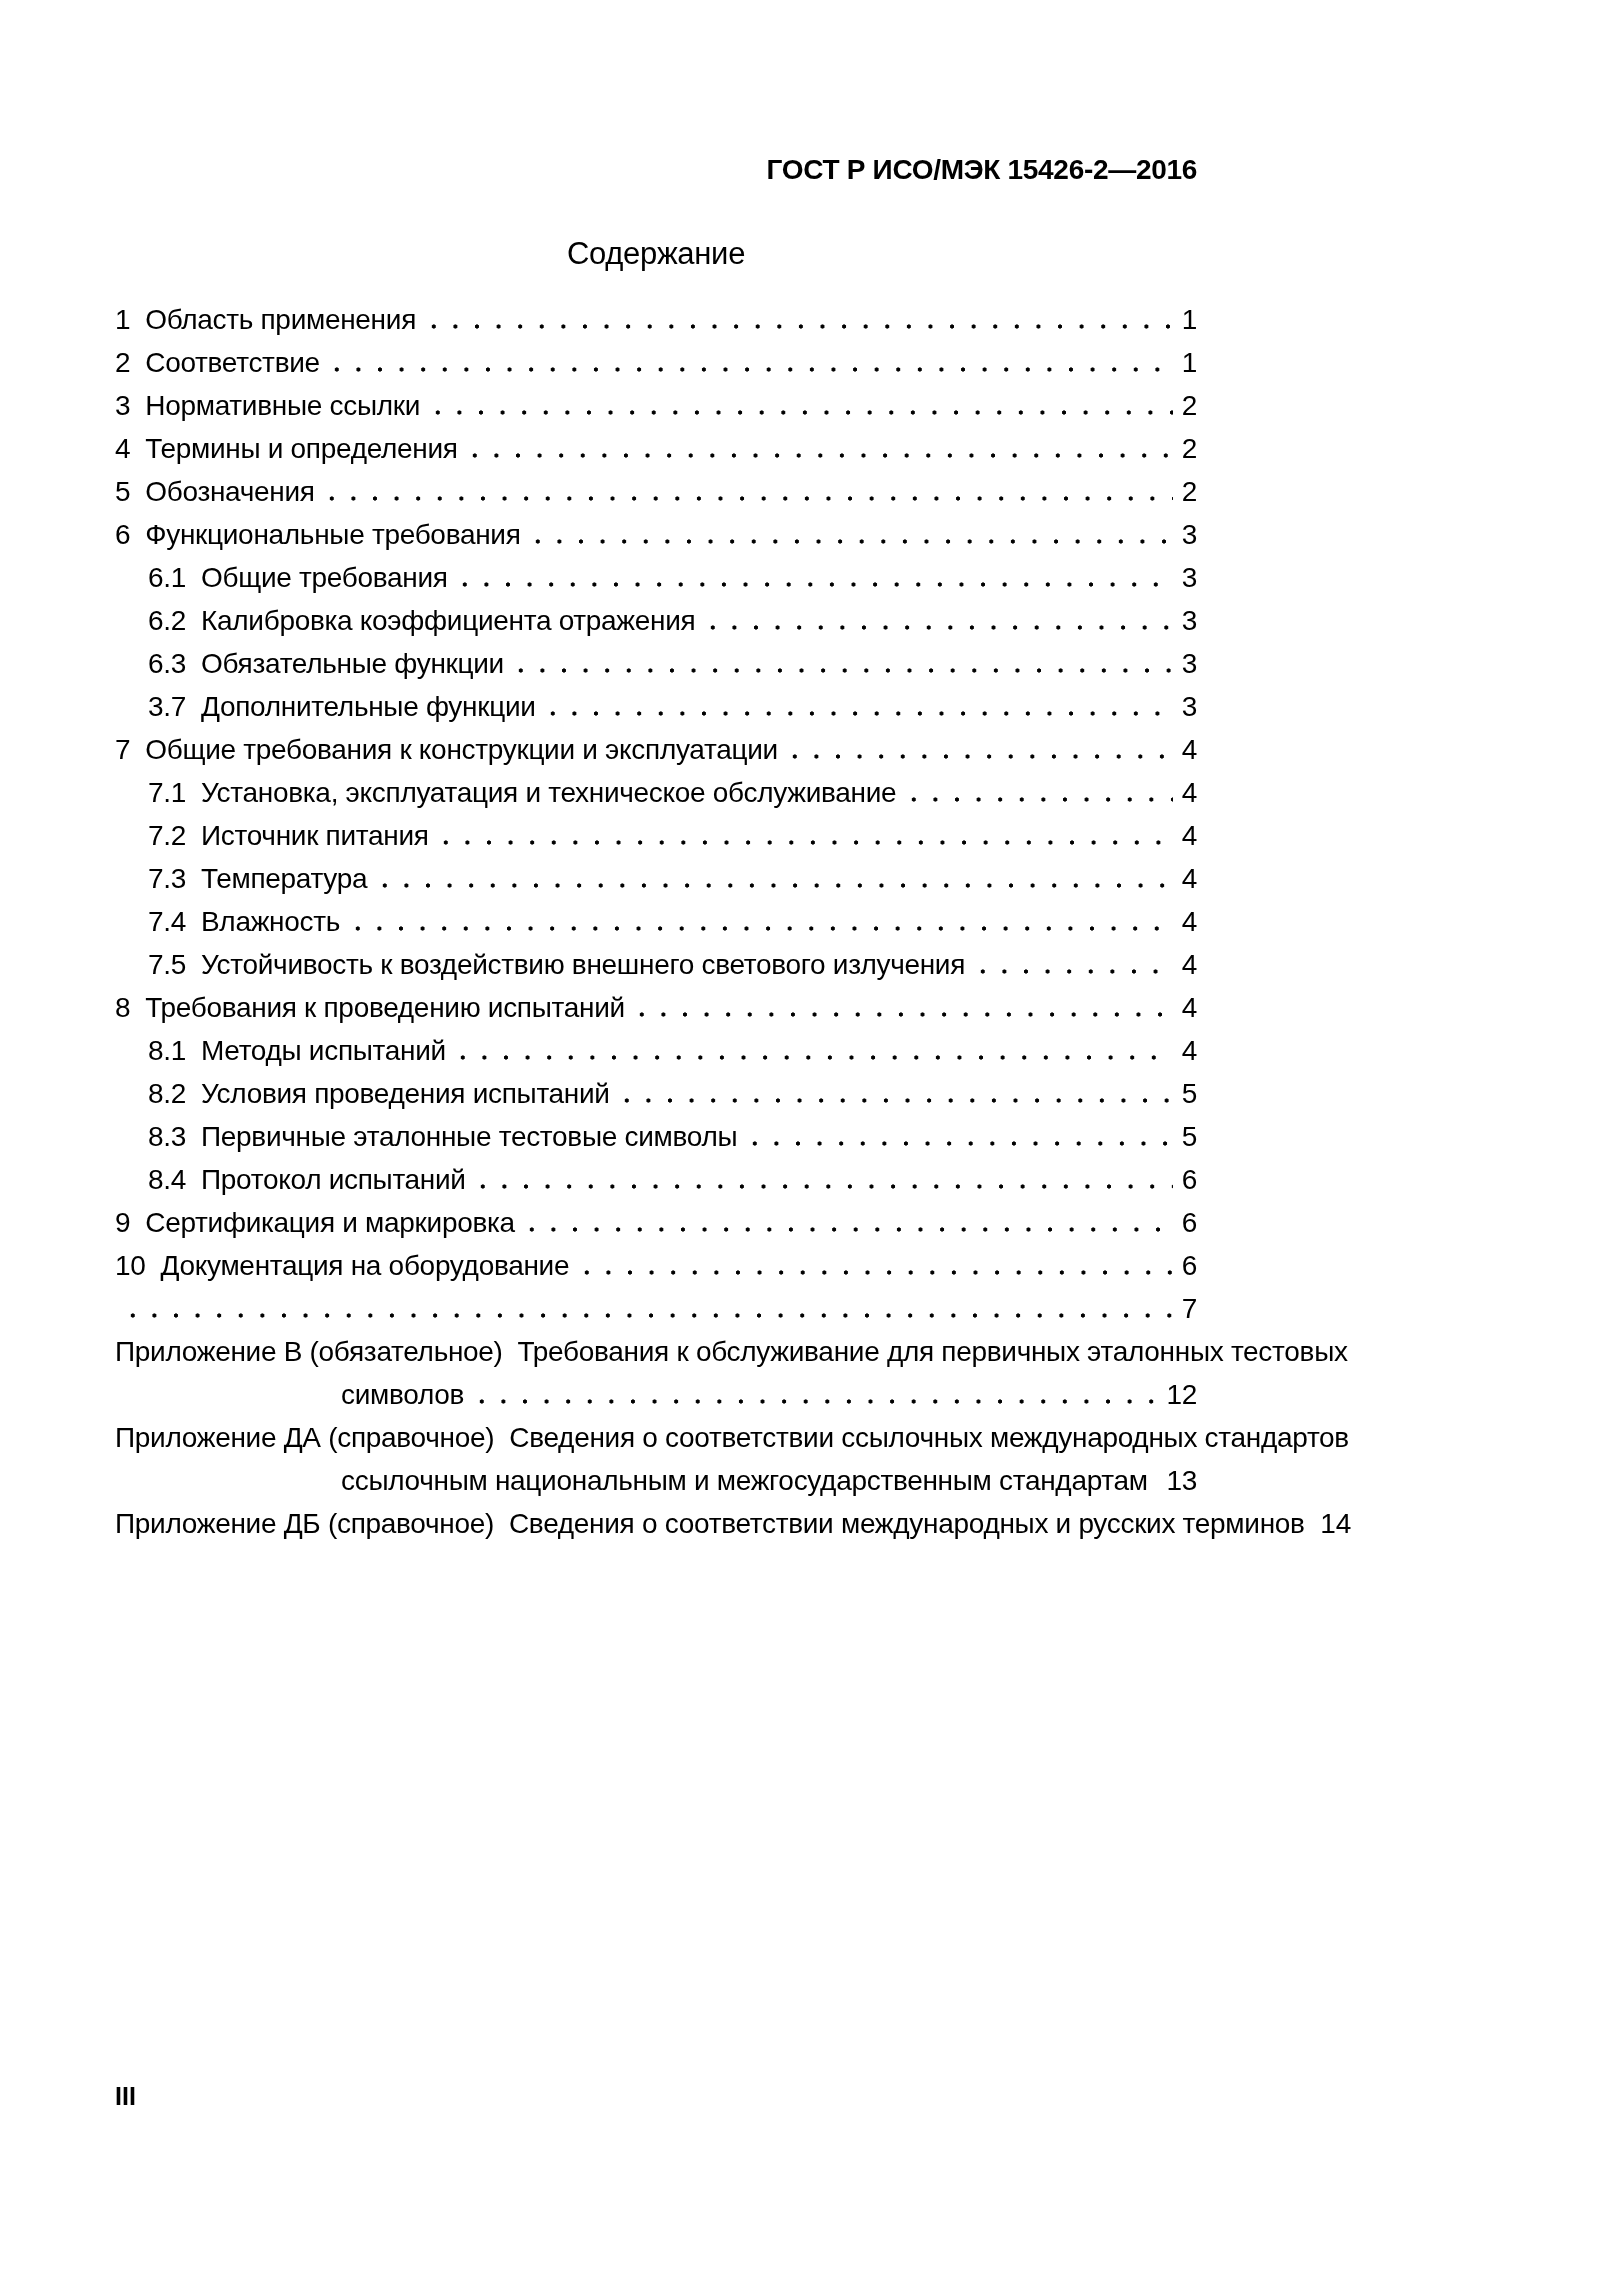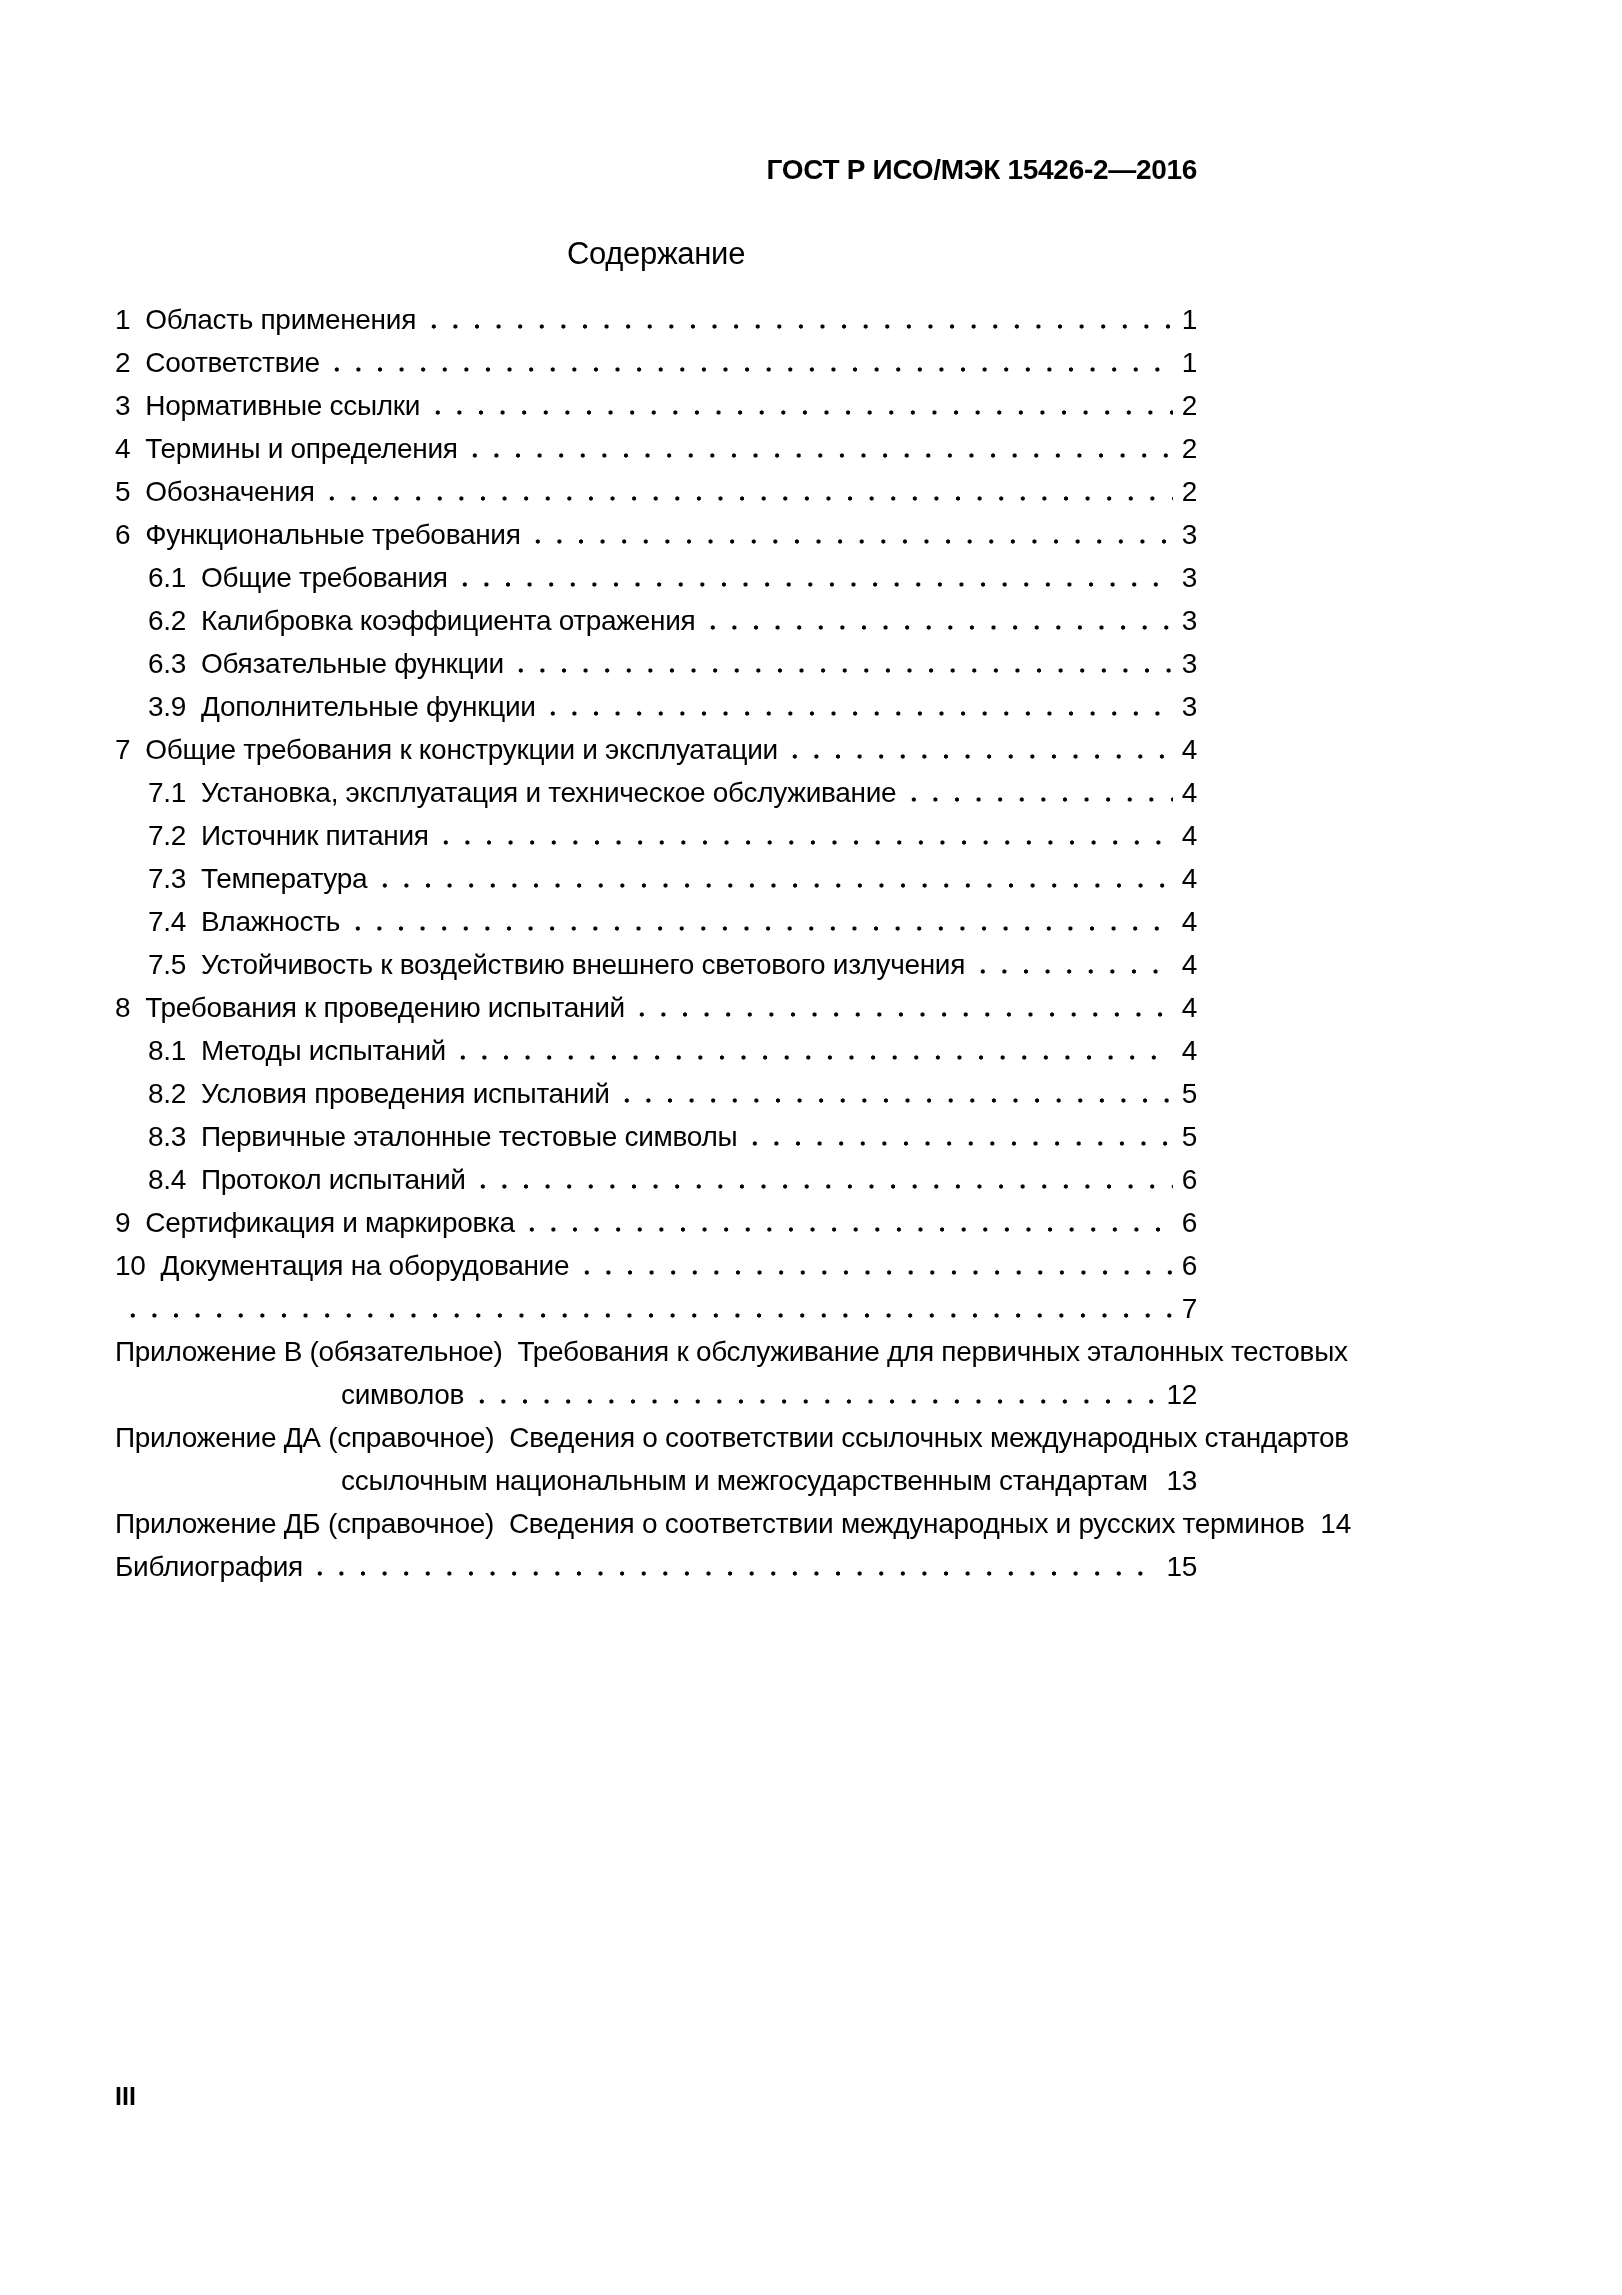--- a/index.html
+++ b/index.html
@@ -138,21 +138,21 @@
     <span class="toc-page">3</span>
   </div>
 
   <div class="toc-row">
     <span class="toc-label ind-1">6.3  Обязательные функции</span>
     <span class="toc-leader"></span>
     <span class="toc-page">3</span>
   </div>
 
   <div class="toc-row">
-    <span class="toc-label ind-1">3.9  Дополнительные функции</span>
+    <span class="toc-label ind-1">3.7  Дополнительные функции</span>
     <span class="toc-leader"></span>
     <span class="toc-page">3</span>
   </div>
 
   <div class="toc-row">
     <span class="toc-label">7  Общие требования к конструкции и эксплуатации</span>
     <span class="toc-leader"></span>
     <span class="toc-page">4</span>
   </div>
 
@@ -254,23 +254,18 @@
     <span class="toc-leader"></span>
     <span class="toc-page">13</span>
   </div>
 
   <div class="toc-row">
     <span class="toc-label">Приложение ДБ (справочное)  Сведения о соответствии международных и русских терминов</span>
     <span class="toc-leader"></span>
     <span class="toc-page">14</span>
   </div>
 
-  <div class="toc-row">
-    <span class="toc-label">Библиография</span>
-    <span class="toc-leader"></span>
-    <span class="toc-page">15</span>
-  </div>
 </div>
 
   <div class="doc-footer">III</div>
 
 </div>
 
 
 </body></html>

